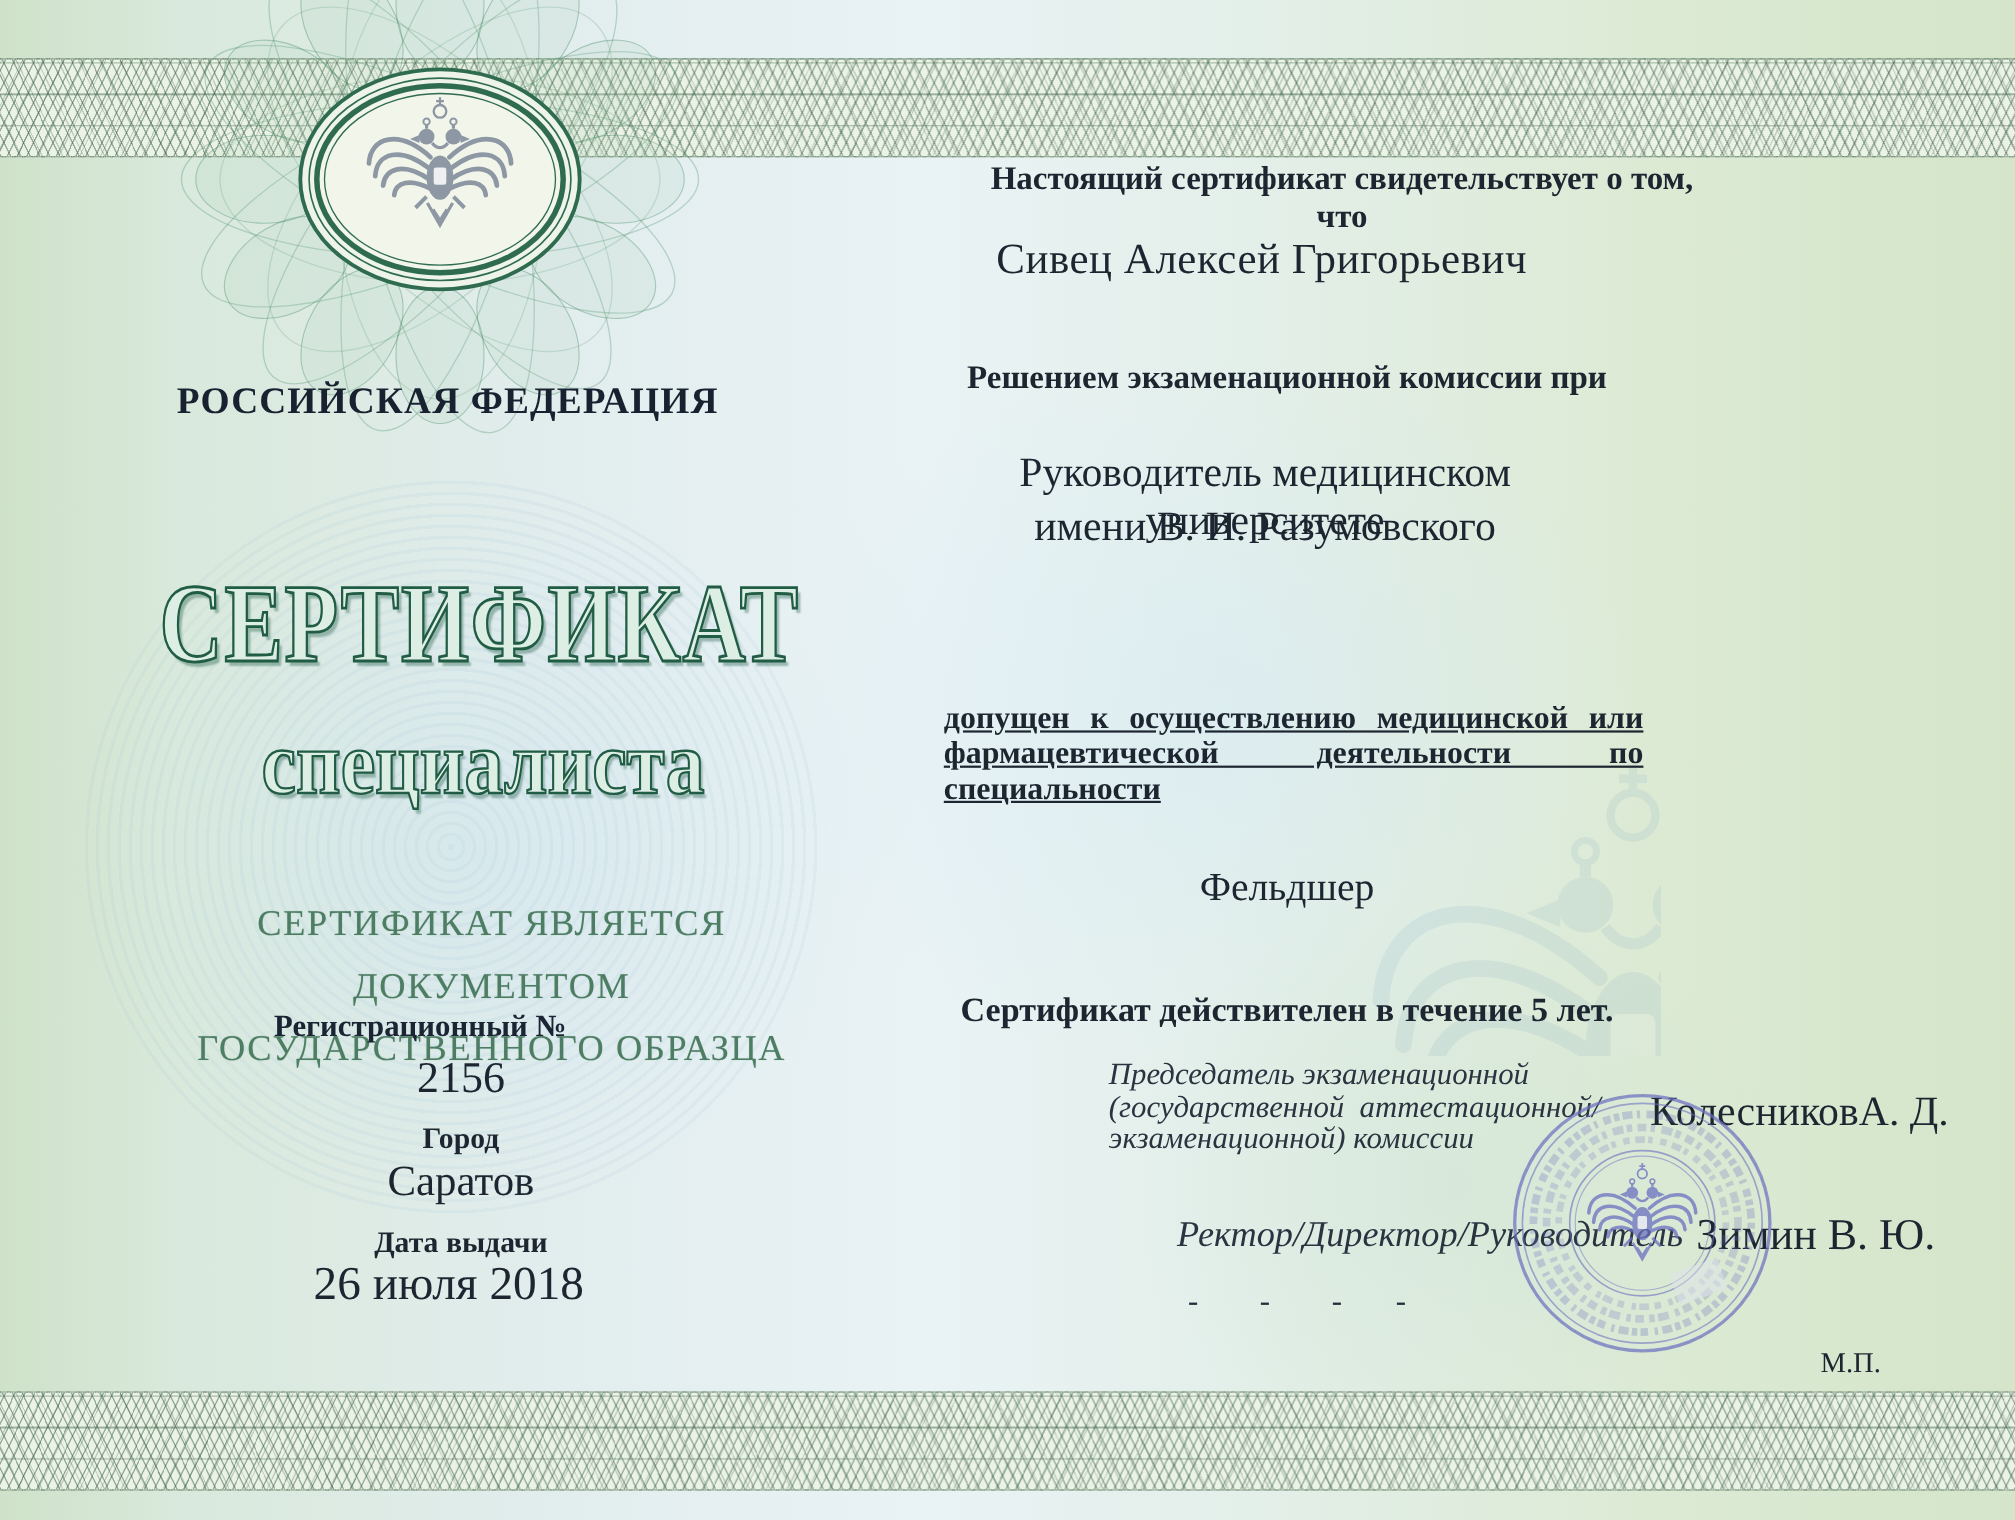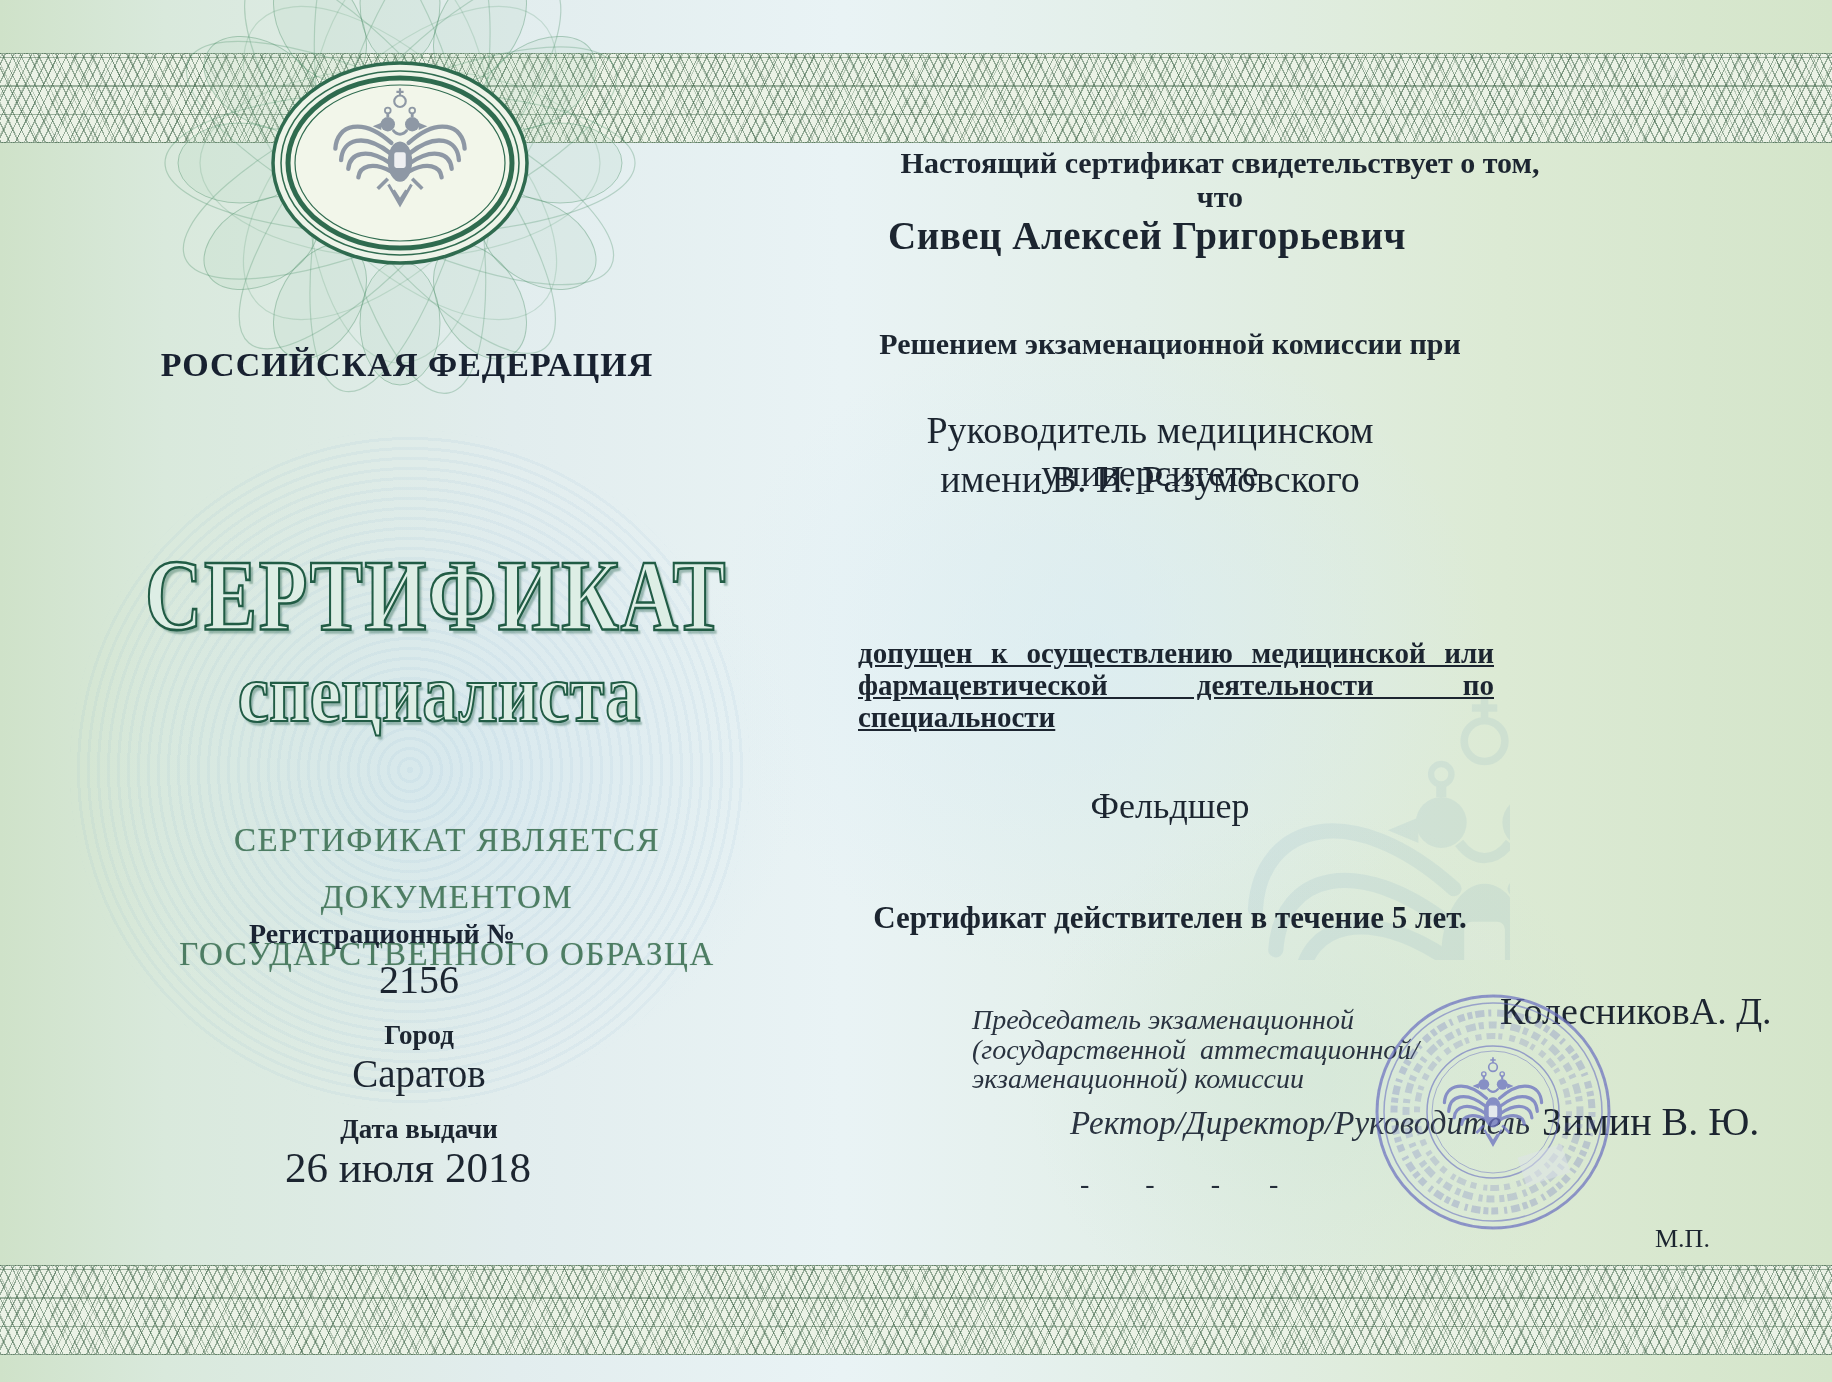--- a/index.html
+++ b/index.html
@@ -29,47 +29,47 @@
   .strip.top{top:53px;} .strip.bottom{top:1265px;}
   
   .globe-wm{
     left:70px;top:430px;width:680px;height:680px;border-radius:50%;z-index:0;opacity:.75;
     background:repeating-radial-gradient(circle at 50% 50%, rgba(125,170,205,.11) 0 3px, rgba(255,255,255,0) 3px 10px);
   }
   .eagle-wm{left:950px;top:400px;z-index:0;opacity:.10;color:#5f92b8;}
   
   .t{z-index:3;text-align:center;line-height:1.12;}
   .country{left:105px;top:346px;width:604px;font-size:34px;font-weight:bold;letter-spacing:1px;color:#182130;}
-  .title1{left:63px;top:548px;width:610px;font-size:102px;line-height:.95;letter-spacing:2px;font-weight:bold;
+  .title1{left:63px;top:520px;width:610px;font-size:102px;line-height:.95;letter-spacing:2px;font-weight:bold;
     color:#ddeee5;-webkit-text-stroke:2.6px #215c45;text-shadow:4px 4px 2px rgba(32,92,70,.38);}
   .title1 span,.title2 span{display:inline-block;transform:scaleX(.78);transform-origin:center;}
   .title2{left:63px;top:655px;width:610px;font-size:82px;line-height:.95;font-weight:bold;
     color:#ddeee5;-webkit-text-stroke:2.2px #215c45;text-shadow:3px 4px 2px rgba(32,92,70,.38);text-align:right;}
   .title2 span{transform:scaleX(.86);}
   .note{left:127px;top:812px;width:640px;font-size:33px;line-height:57px;letter-spacing:1.5px;color:#4d7d63;
     text-shadow:0 0 1px rgba(77,125,99,.4);}
   .reg-label{left:105px;top:918px;width:554px;font-size:28px;font-weight:bold;color:#1a2433;}
   .reg-num{left:119px;top:958px;width:600px;font-size:40px;}
   .city-label{left:119px;top:1020px;width:600px;font-size:27px;font-weight:bold;}
   .city-val{left:119px;top:1052px;width:600px;font-size:39px;}
   .date-label{left:119px;top:1114px;width:600px;font-size:27px;font-weight:bold;}
   .date-val{left:108px;top:1144px;width:600px;font-size:43px;}
   
   .intro{left:890px;top:146px;width:660px;font-size:30px;font-weight:bold;}
-  .holder{left:817px;top:214px;width:660px;font-size:39px;letter-spacing:.5px;font-weight:bold;}
+  .holder{left:817px;top:214px;width:660px;font-size:39px;letter-spacing:.5px;}
   .decision{left:840px;top:327px;width:660px;font-size:30px;font-weight:bold;}
   .inst1{left:820px;top:409px;width:660px;font-size:38px;}
   .inst2{left:820px;top:458px;width:660px;font-size:38px;}
   .admission{left:858px;top:637px;width:636px;font-size:29px;font-weight:bold;line-height:32px;z-index:3;}
   .admission .just{text-align:justify;text-align-last:justify;text-decoration:underline;}
   .admission .ctr{text-align:center;}
   .specialty{left:840px;top:786px;width:660px;font-size:36px;}
   .validity{left:840px;top:901px;width:660px;font-size:31px;font-weight:bold;}
-  .chairman-label{left:972px;top:962px;width:460px;font-size:28px;font-style:italic;line-height:29.5px;
-    text-align:left;color:#2a3340;z-index:2;margin-top:43px;}
+  .chairman-label{left:1008px;top:962px;width:460px;font-size:28px;font-style:italic;line-height:29.5px;
+    text-align:left;color:#2a3340;z-index:2;}
   .chairman-label .sp{word-spacing:7px;}
   .chairman-name{left:1500px;top:990px;width:300px;font-size:38px;text-align:left;}
   .head-label{left:1010px;top:1105px;width:520px;font-size:33px;font-style:italic;text-align:right;color:#2a3340;z-index:2;}
   .head-name{left:1542px;top:1100px;width:280px;font-size:40px;text-align:left;z-index:4;}
   .dashes{left:1080px;top:1168px;width:240px;font-size:28px;text-align:left;white-space:pre;color:#242d3a;}
   .mp{left:1655px;top:1224px;width:120px;font-size:26px;text-align:left;}
   .stamp{left:1371px;top:990px;z-index:4;opacity:.82;}
   .rosette{left:110px;top:0px;z-index:2;}
 </style>
 </head>

